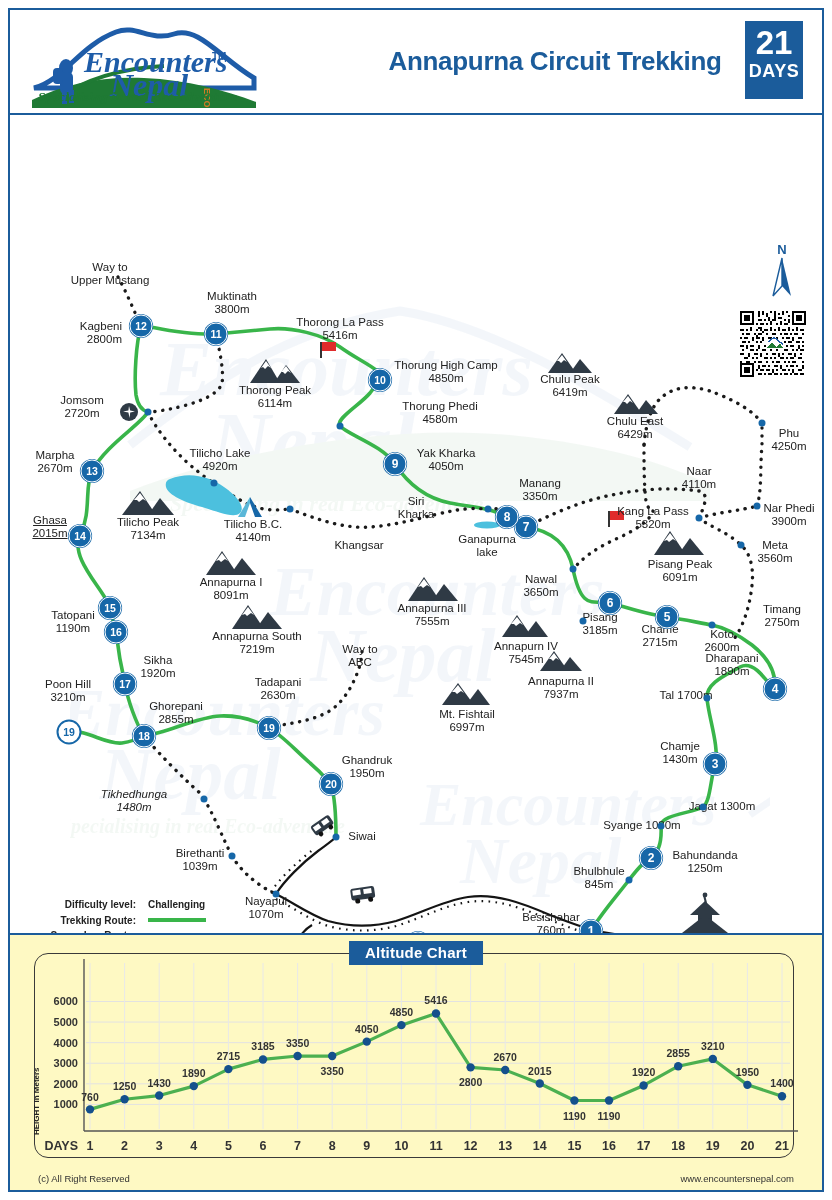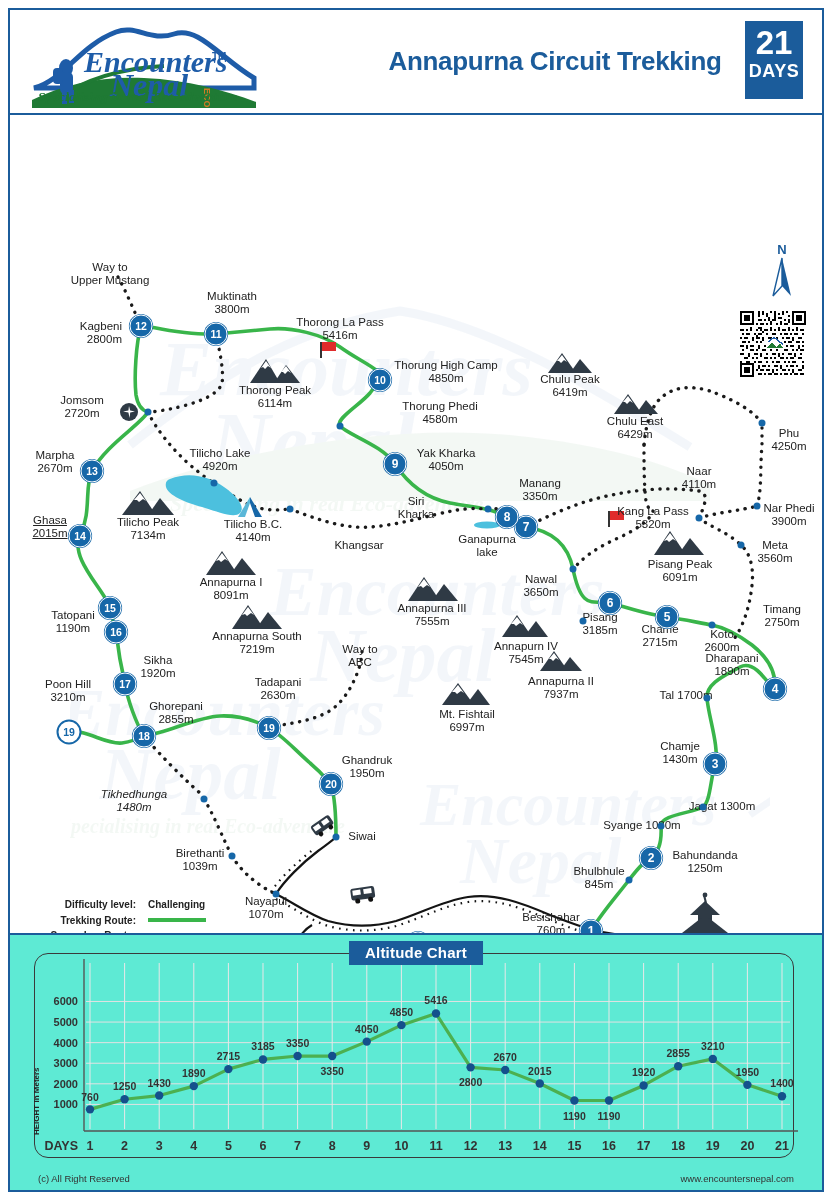--- a/index.html
+++ b/index.html
@@ -47,21 +47,21 @@
   .lg-dots{width:62px;height:5px;
       background-image:radial-gradient(circle,#111 1.7px,transparent 1.8px);
       background-size:6px 5px;}
 
   
   .compass{position:absolute;left:757px;top:128px;width:30px;height:58px;text-align:center;}
   .compass .n{font-size:13px;font-weight:bold;color:#1b5c9b;line-height:13px;}
   .qr{position:absolute;left:730px;top:196px;width:66px;height:66px;}
 
   
-  .chartwrap{position:relative;height:255px;background:#5eead4;}
+  .chartwrap{position:relative;height:255px;background:#fef9c3;}
   .chartbox{position:absolute;left:24px;top:18px;width:760px;height:205px;
             border:1.6px solid #3a3a3a;border-radius:14px;box-sizing:border-box;}
   .chart-title{position:absolute;left:50%;top:6px;transform:translateX(-50%);
       background:#1b5c9b;color:#fff;font-size:15px;font-weight:bold;padding:3px 16px 4px;z-index:5;
       letter-spacing:.2px;}
   .ylabel{position:absolute;left:12px;top:1055px;font-size:8px;font-weight:bold;color:#222;
       transform:rotate(-90deg);transform-origin:left top;white-space:nowrap;}
   .copyright{position:absolute;left:28px;bottom:6px;font-size:9.5px;color:#333;}
   .website{position:absolute;right:28px;bottom:6px;font-size:9.5px;color:#333;}
   .chartsvg{position:absolute;left:0;top:0;}

